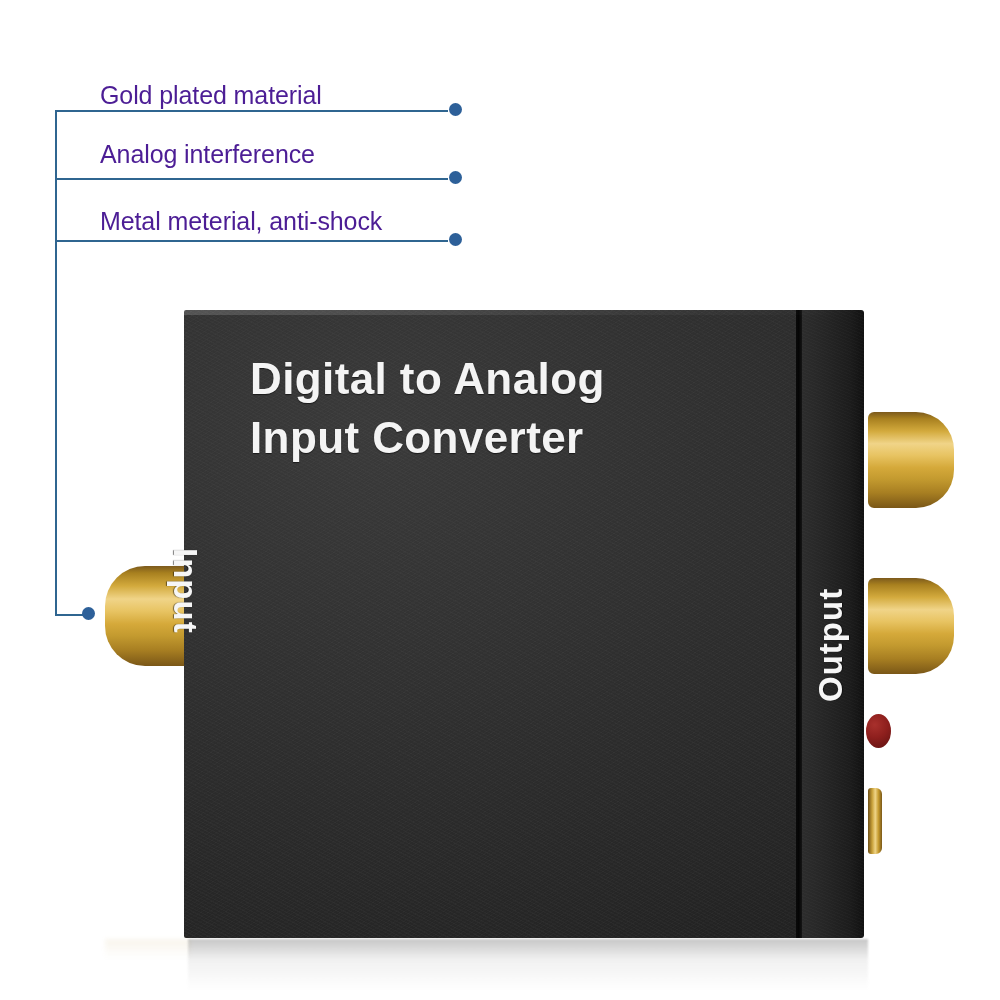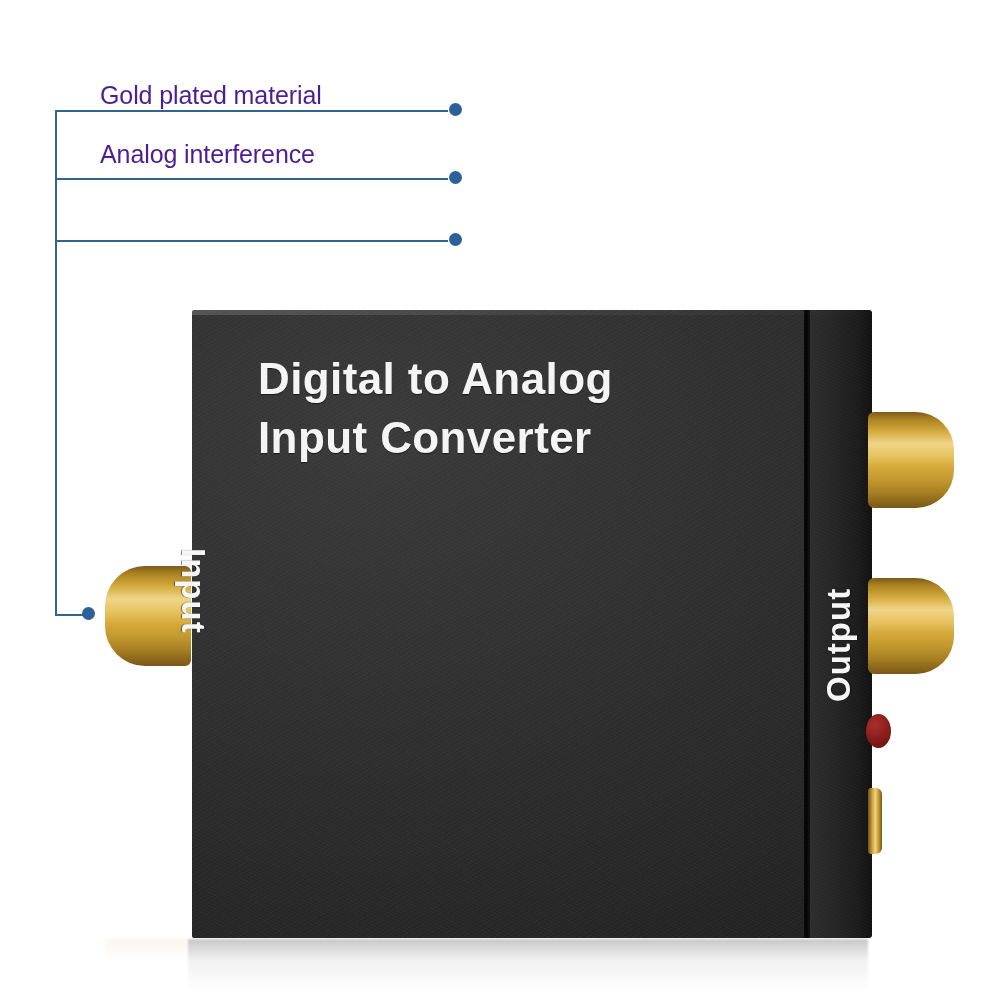--- a/index.html
+++ b/index.html
@@ -42,21 +42,21 @@
     position: absolute;
     width: 13px;
     height: 13px;
     border-radius: 50%;
     background: #2d6099;
   }
 
   
   .device {
     position: absolute;
-    left: 192px;
+    left: 184px;
     top: 310px;
     width: 680px;
     height: 668px;
   }
   .device-face {
     position: absolute;
     left: 0;
     top: 0;
     width: 612px;
     height: 628px;
@@ -205,20 +205,21 @@
   <div class="callout-hline" style="left:55px; top:110px; width:393px;"></div>
   <div class="callout-dot" style="left:449px; top:103px;"></div>
   <div class="callout-label" style="left:100px; top:81px;">Gold plated material</div>
 
   <div class="callout-hline" style="left:55px; top:178px; width:393px;"></div>
   <div class="callout-dot" style="left:449px; top:171px;"></div>
   <div class="callout-label" style="left:100px; top:140px;">Analog interference</div>
 
   <div class="callout-hline" style="left:55px; top:240px; width:393px;"></div>
   <div class="callout-dot" style="left:449px; top:233px;"></div>
+  <div class="callout-label" style="left:100px; top:207px;">Metal meterial,  anti-shock</div>
 
   <div class="callout-hline" style="left:55px; top:614px; width:33px;"></div>
   <div class="callout-dot" style="left:82px; top:607px;"></div>
 
   <div class="rca" style="left:105px; top:566px; width:86px; height:100px;
               border-radius:40px 6px 6px 40px;"></div>
 
   <div class="device">
 
     <div class="device-face"></div>

